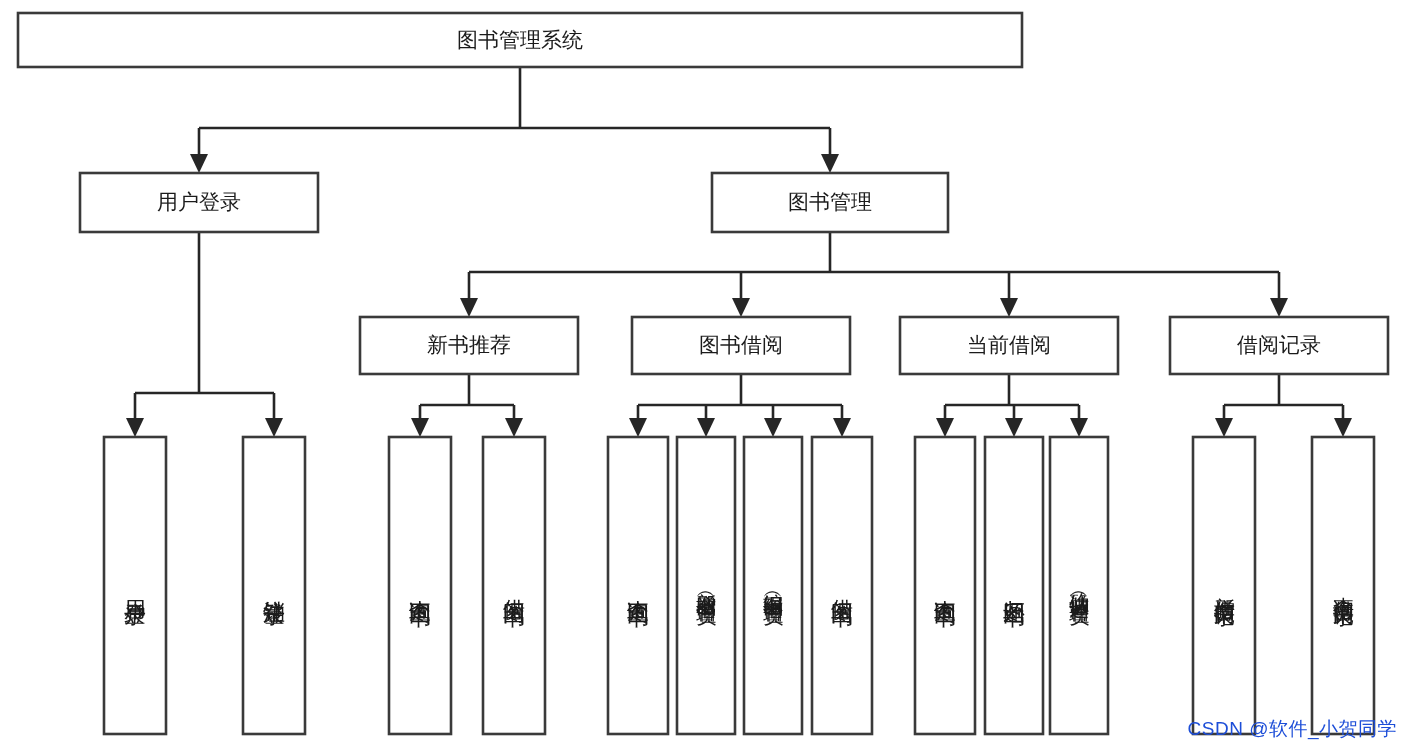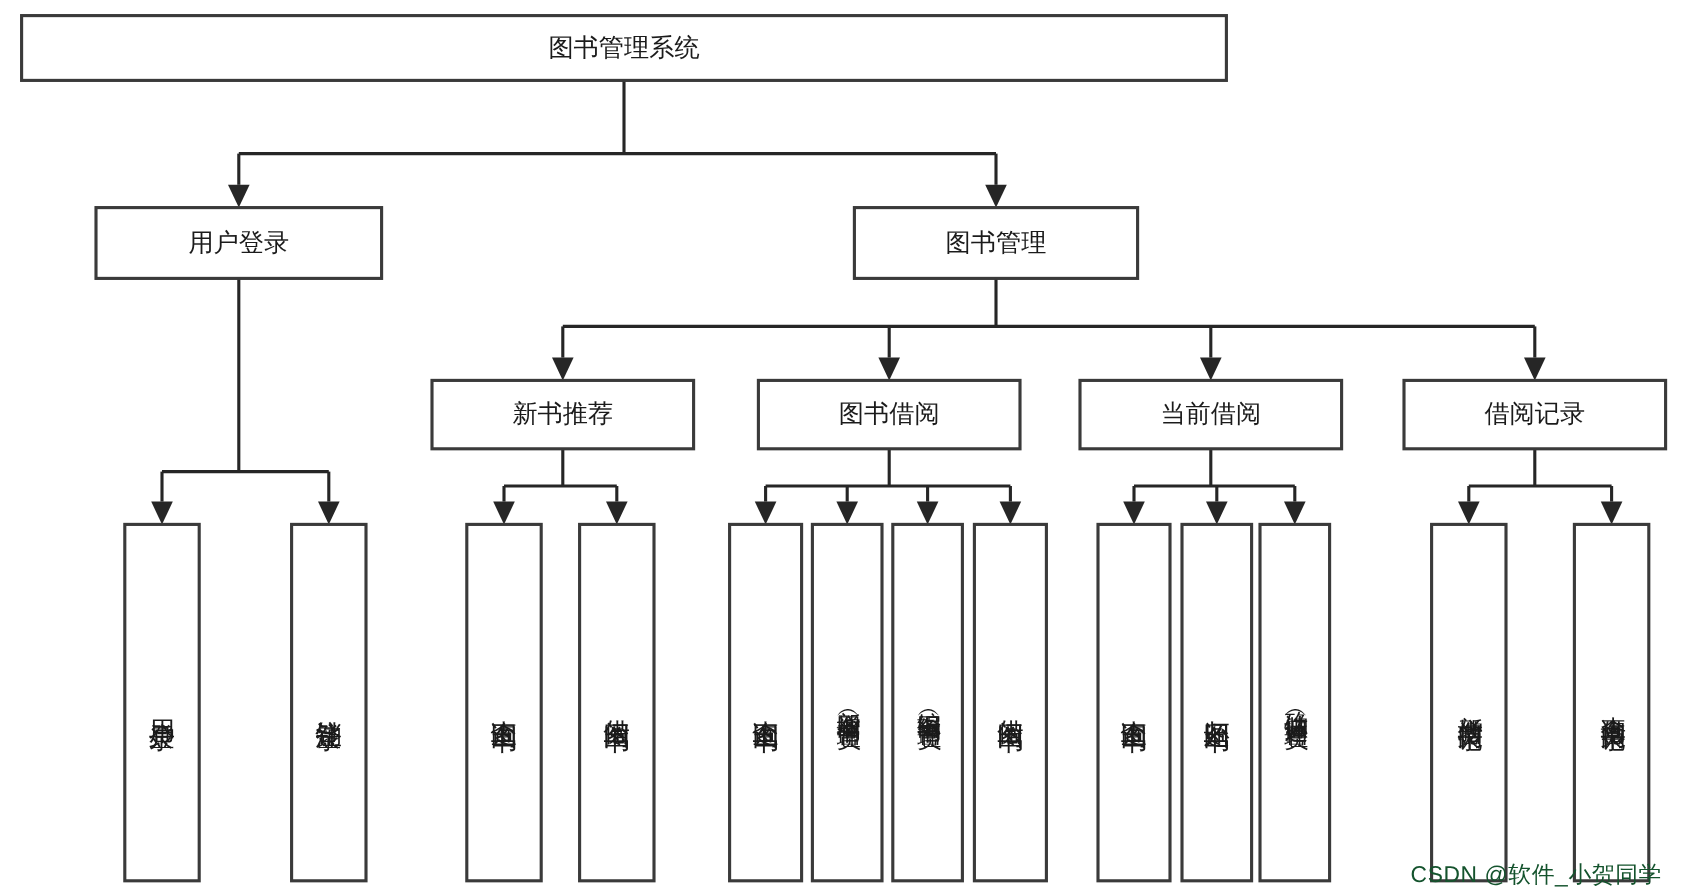--- a/index.html
+++ b/index.html
@@ -59,25 +59,25 @@
     letter-spacing: 2px;
     color: #1b1b1b;
     display: flex;
     align-items: center;
     justify-content: center;
     white-space: nowrap;
     pointer-events: none;
   }
   .watermark {
     position: absolute;
-    right: 20px;
+    right: 8px;
     bottom: 5px;
     font-family: "Liberation Sans", "DejaVu Sans", sans-serif;
     font-size: 19px;
-    color: #14532d;
+    color: #1d4ed8;
     white-space: nowrap;
     letter-spacing: 0.5px;
   }
 </style>
 </head>
 <body>
 
 <div id="diagram-root">
 
   <svg class="diagram-canvas" viewBox="0 0 1405 747">

